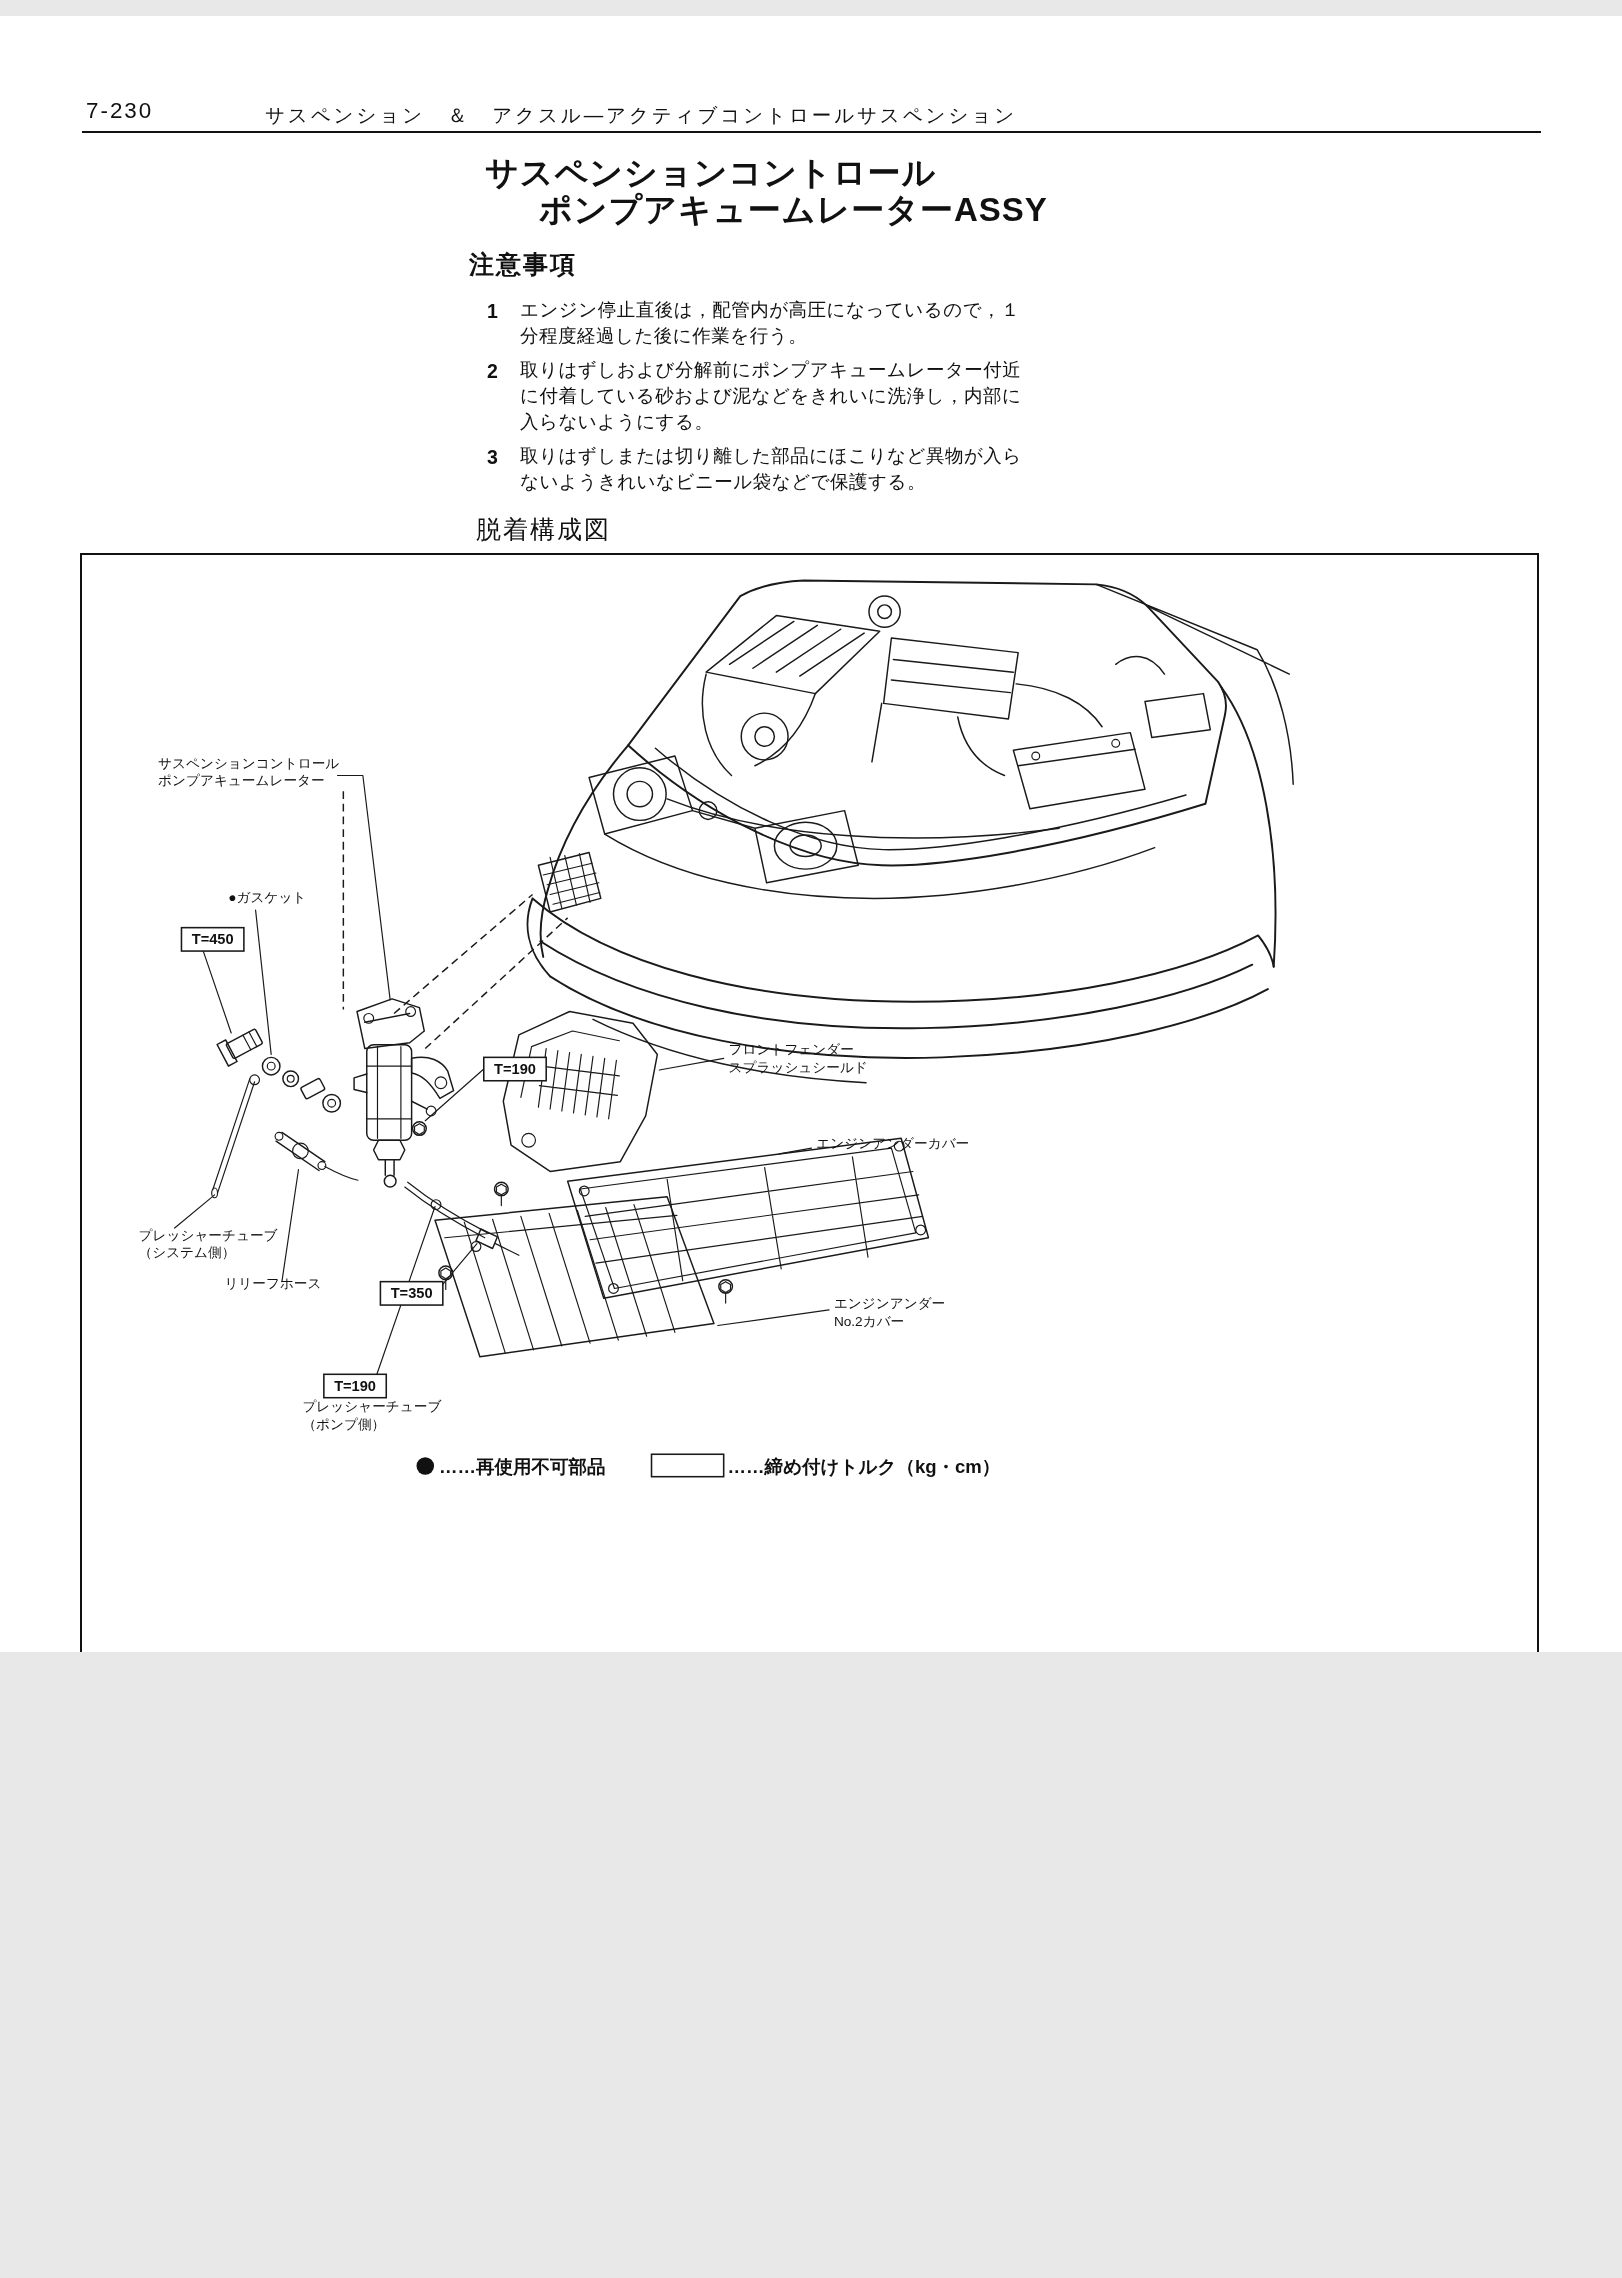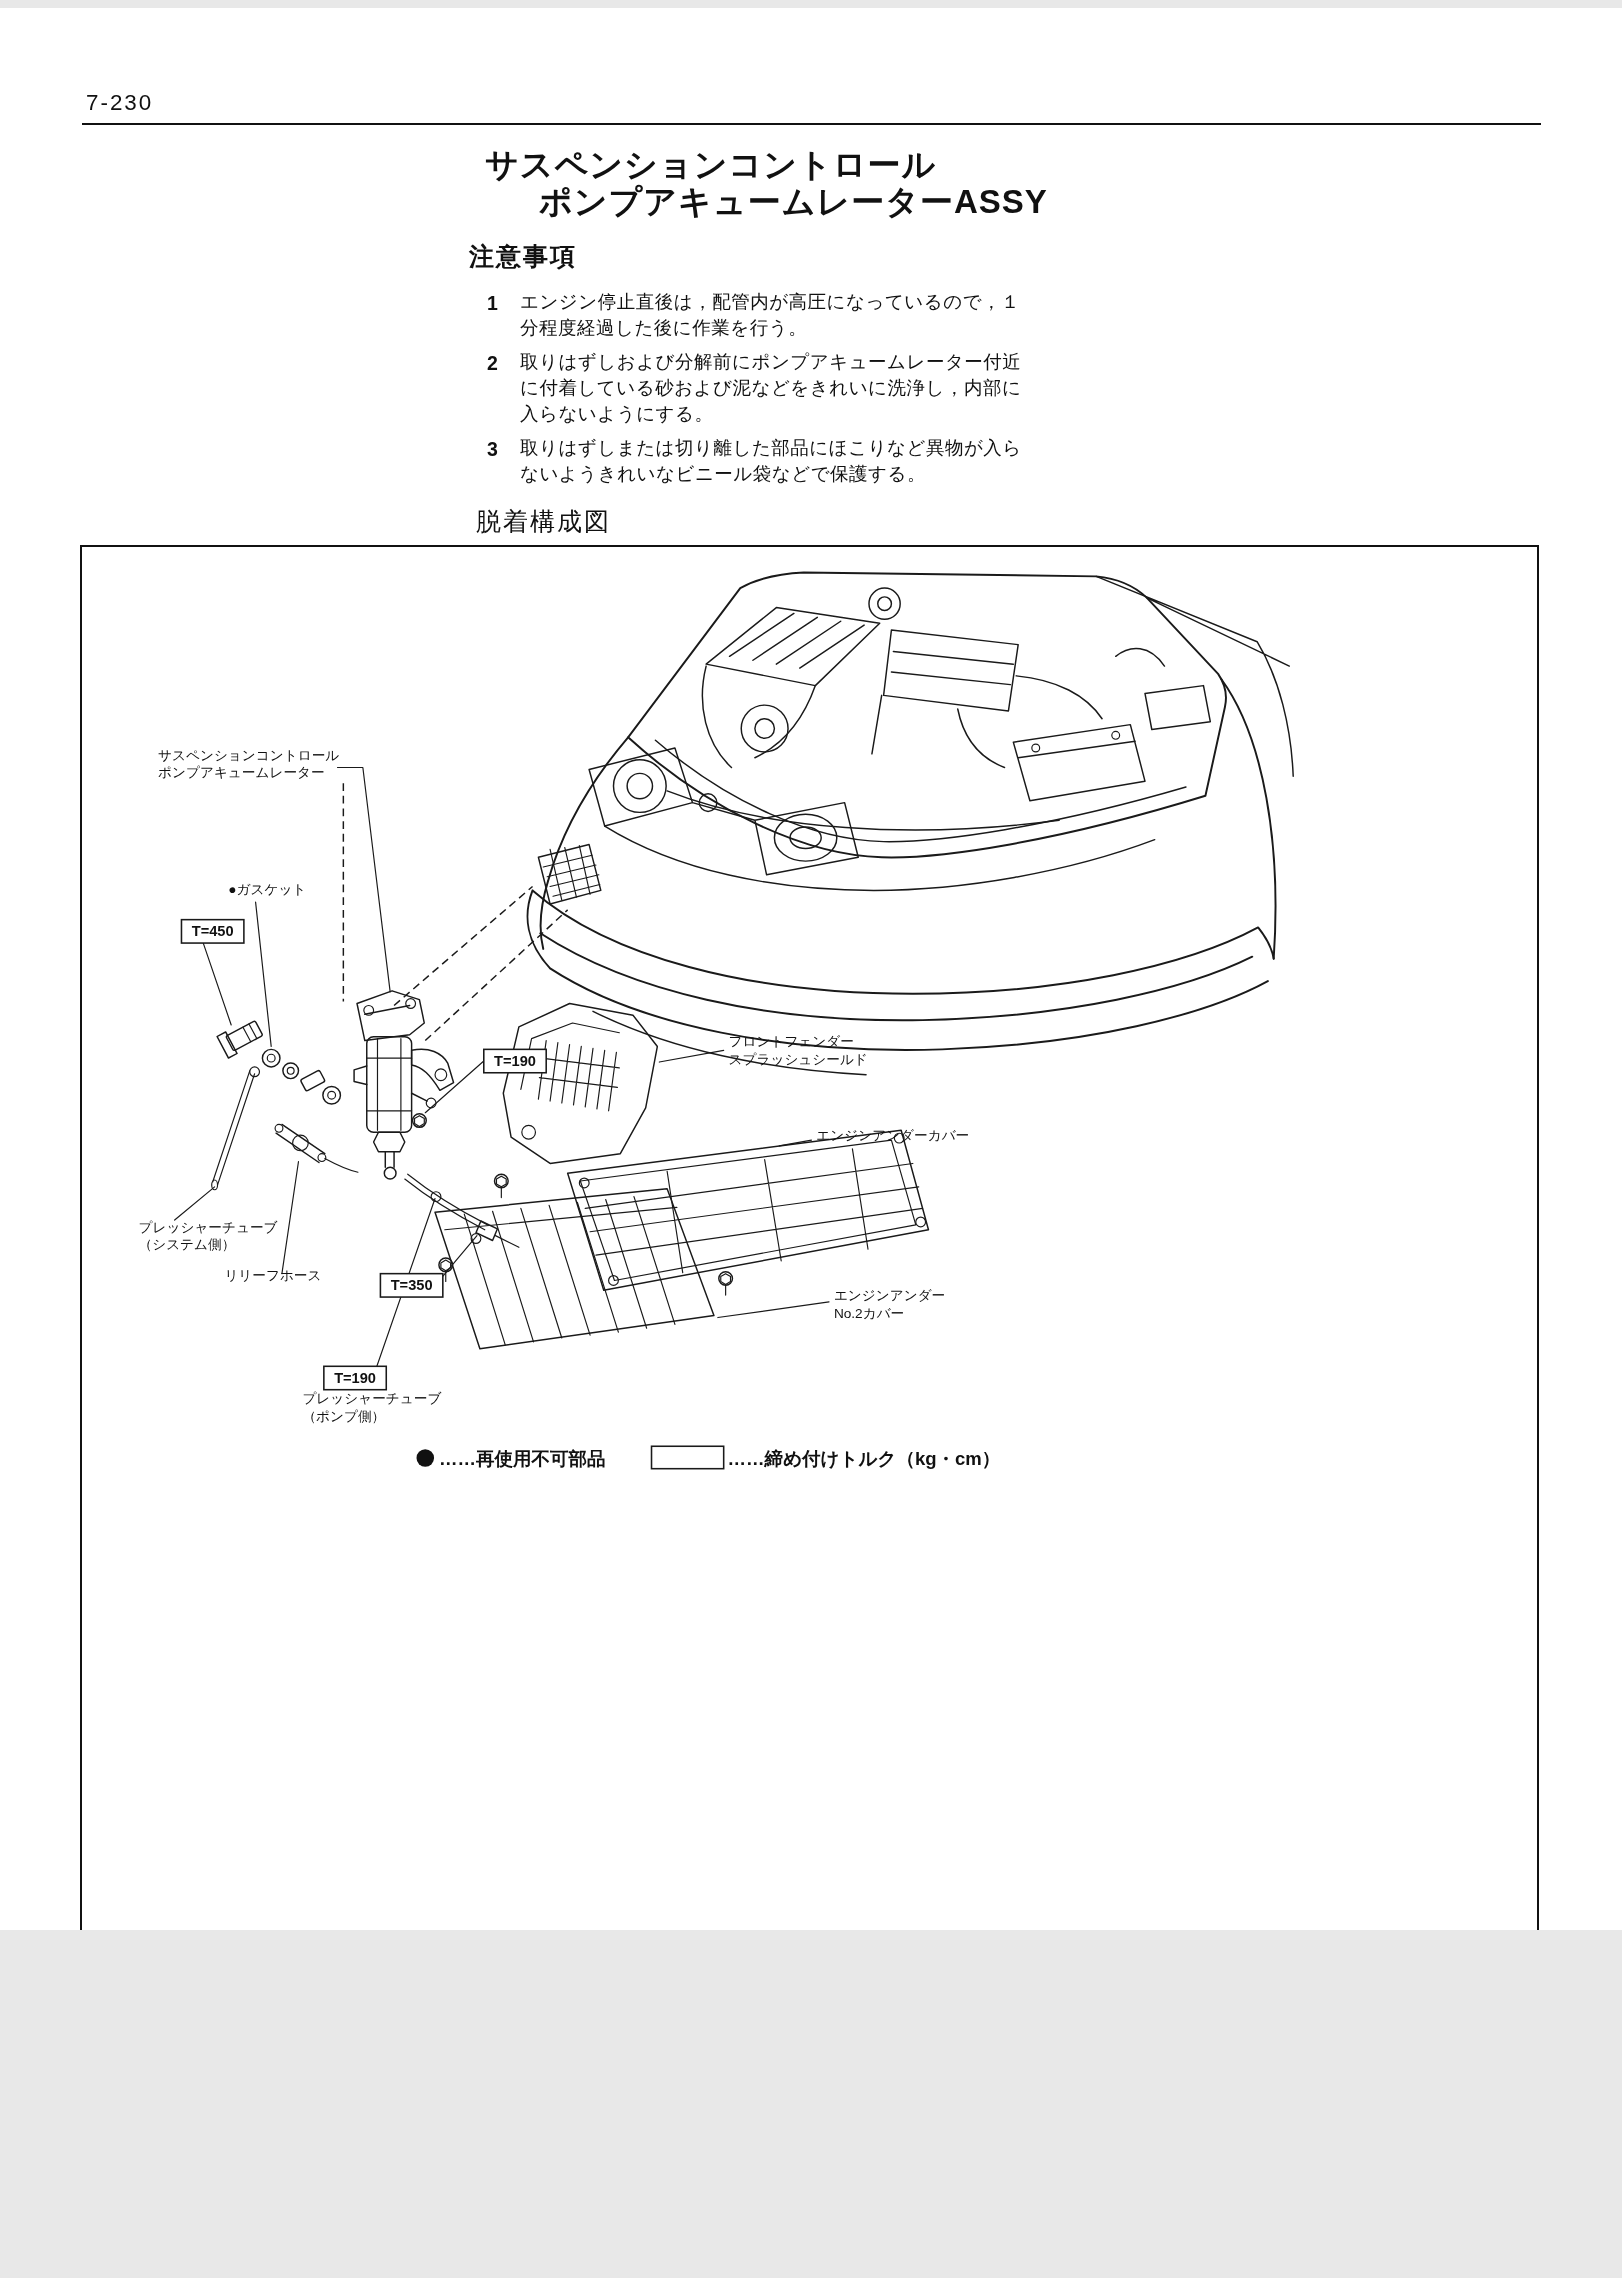--- a/index.html
+++ b/index.html
@@ -1,19 +1,19 @@
 <!DOCTYPE html>
 <html><head>
 <meta charset="utf-8">
 <style>
   * { margin:0; padding:0; box-sizing:border-box; }
   body { background:#e8e8e8; font-family:"Liberation Sans", sans-serif; color:#111; }
   .page {
-    position:relative; width:1623px; height:1922px; background:#ffffff;
-    margin:8px auto; overflow:hidden;
+    position:relative; width:1623px; height:1636px; background:#ffffff;
+    margin:16px auto; overflow:hidden;
   }
   .page-number { position:absolute; left:86px; top:82px; font-size:22.4px; letter-spacing:2px; }
   .section-title { position:absolute; left:265px; top:86px; font-size:19.5px; letter-spacing:2.9px; }
   .header-rule { position:absolute; left:82px; top:115px; width:1459px; height:2px; background:#111; }
   .doc-title-1 { position:absolute; left:485px; top:135px; font-size:33px; font-weight:bold; letter-spacing:1px; }
   .doc-title-2 { position:absolute; left:539px; top:172px; font-size:33px; font-weight:bold; letter-spacing:1px; }
   .notes-heading { position:absolute; left:469px; top:232px; font-size:25px; font-weight:bold; letter-spacing:2px; }
   .notes { position:absolute; left:487px; top:281px; width:566px; }
   .note-item { display:flex; margin-bottom:7.8px; }
   .note-num { width:33px; flex:0 0 33px; font-size:19.5px; font-weight:bold; line-height:28px; }
@@ -30,20 +30,21 @@
   .tq   { font-size:15px; font-weight:bold; fill:#111; text-anchor:middle; font-family:"Liberation Sans", sans-serif; }
   .lg   { font-size:19px; font-weight:bold; fill:#111; font-family:"Liberation Sans", sans-serif; }
   .wbox { fill:#ffffff; stroke:#1a1a1a; stroke-width:1.6; }
 </style>
 </head>
 <body>
 
 <div class="page">
 
   <div class="page-number">7-230</div>
+  <div class="section-title">サスペンション　＆　アクスル―アクティブコントロールサスペンション</div>
   <div class="header-rule"></div>
 
   <div class="doc-title-1">サスペンションコントロール</div>
   <div class="doc-title-2">ポンプアキュームレーターASSY</div>
 
   <div class="notes-heading">注意事項</div>
 
   <div class="notes">
     <div class="note-item">
       <span class="note-num">1</span>

